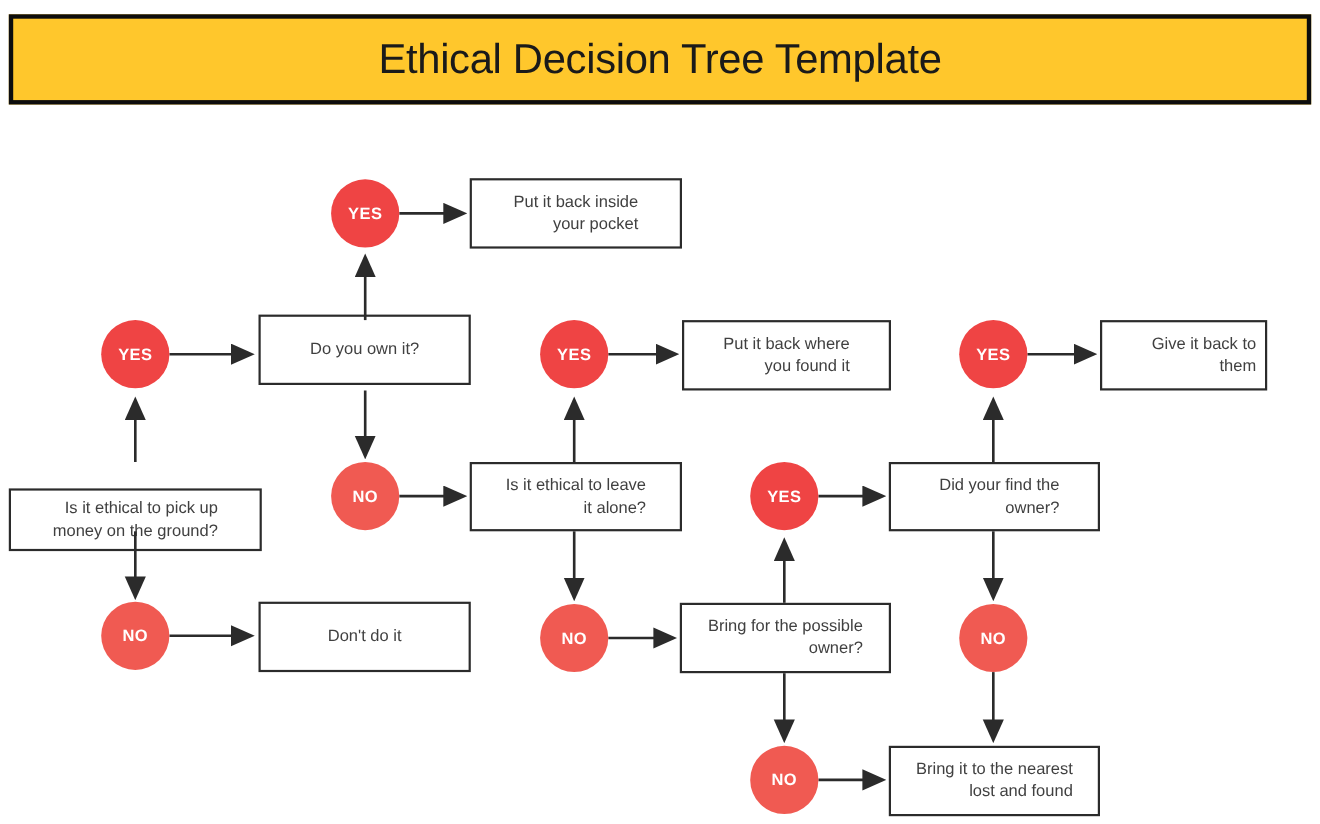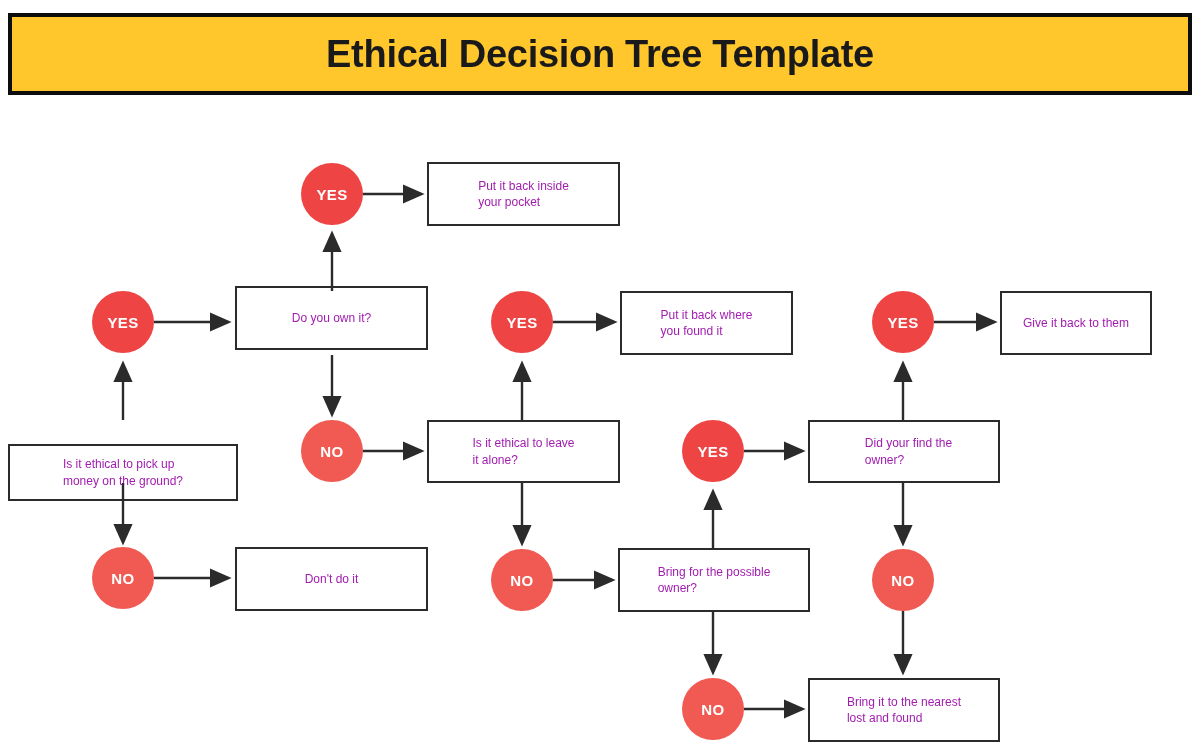--- a/index.html
+++ b/index.html
@@ -27,42 +27,42 @@
     height: 82px;
     background: #FFC72C;
     border: 4px solid #0d0d0d;
     box-sizing: border-box;
     display: flex;
     align-items: center;
     justify-content: center;
   }
   #header-title {
     font-family: "Liberation Sans", sans-serif;
-    font-weight: bold;
+    font-weight: normal;
     font-size: 38px;
     letter-spacing: -0.3px;
     color: #1a1a1a;
     text-align: center;
     white-space: nowrap;
   }
   
   .node-box {
     position: absolute;
     box-sizing: border-box;
     background: #ffffff;
     border: 2px solid #2b2b2b;
     display: flex;
     align-items: center;
     justify-content: center;
-    text-align: left;
+    text-align: right;
     padding: 2px 8px;
     font-family: "Liberation Sans", sans-serif;
-    font-size: 12px;
+    font-size: 15px;
     line-height: 1.35;
-    color: #a21caf;
+    color: #404040;
     white-space: pre-line;
   }
   
   .branch-circle {
     position: absolute;
     box-sizing: border-box;
     border-radius: 50%;
     display: flex;
     align-items: center;
     justify-content: center;
@@ -133,21 +133,21 @@
   <div class="node-box" style="left:235px; top:286px; width:193px; height:64px;">Do you own it?</div>
 
   <div class="node-box" style="left:427px; top:162px; width:193px; height:64px;">Put it back inside
 your pocket</div>
 
   <div class="node-box" style="left:427px; top:420px; width:193px; height:63px;">Is it ethical to leave
 it alone?</div>
 
   <div class="node-box" style="left:235px; top:547px; width:193px; height:64px;">Don't do it</div>
 
-  <div class="node-box" style="left:620px; top:291px; width:173px; height:64px;">Put it back where
+  <div class="node-box" style="left:620px; top:291px; width:190px; height:64px;">Put it back where
 you found it</div>
 
   <div class="node-box" style="left:618px; top:548px; width:192px; height:64px;">Bring for the possible
 owner?</div>
 
   <div class="node-box" style="left:808px; top:420px; width:192px; height:63px;padding-left:17px;">Did your find the
 owner?</div>
 
   <div class="node-box" style="left:1000px; top:291px; width:152px; height:64px;">Give it back to them</div>
 

